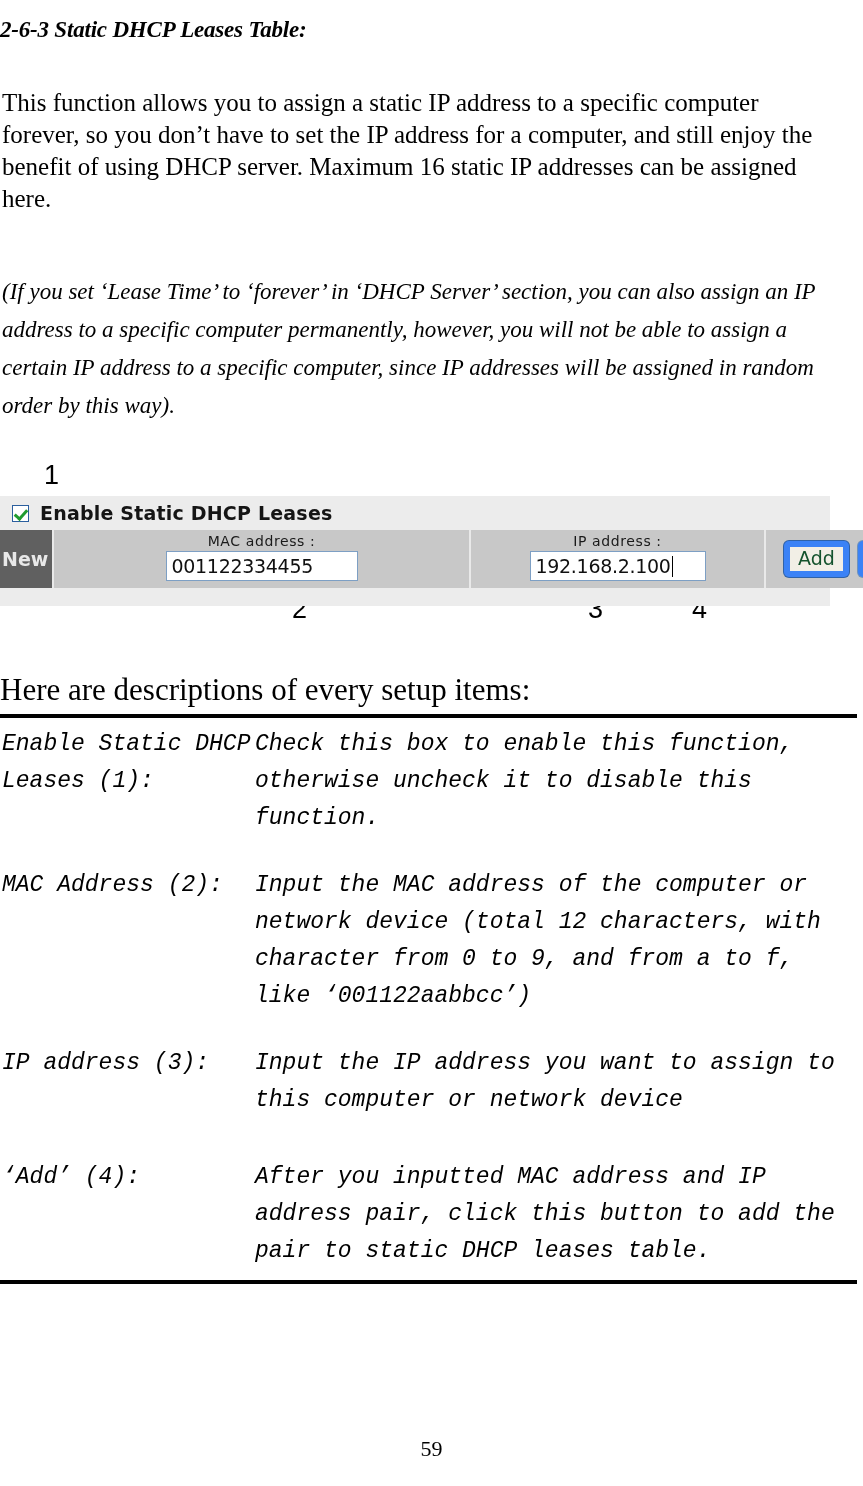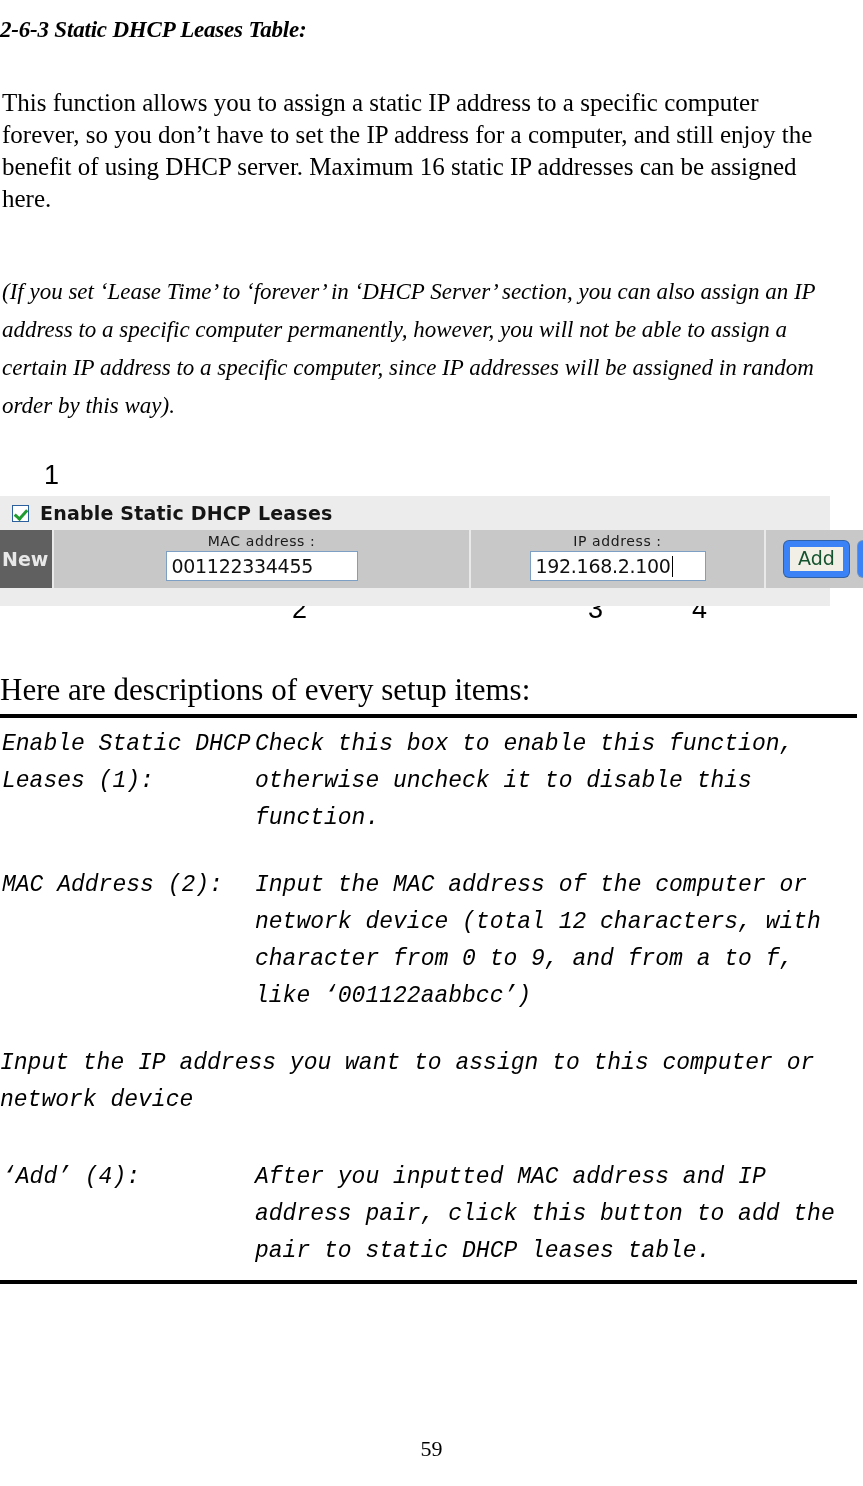--- a/index.html
+++ b/index.html
@@ -333,20 +333,21 @@
         <div class="desc-term">Enable Static DHCP Leases (1):</div>
         <div class="desc-def">Check this box to enable this function, otherwise uncheck it to disable this function.</div>
       </div>
 
       <div class="desc-row">
         <div class="desc-term">MAC Address (2):</div>
         <div class="desc-def">Input the MAC address of the computer or network device (total 12 characters, with character from 0 to 9, and from a to f, like ‘001122aabbcc’)</div>
       </div>
 
       <div class="desc-row">
+        <div class="desc-term">IP address (3):</div>
         <div class="desc-def">Input the IP address you want to assign to this computer or network device</div>
       </div>
 
       <div class="desc-row">
         <div class="desc-term">‘Add’ (4):</div>
         <div class="desc-def">After you inputted MAC address and IP address pair, click this button to add the pair to static DHCP leases table.</div>
       </div>
 
     </div>
     <div class="rule"></div>

